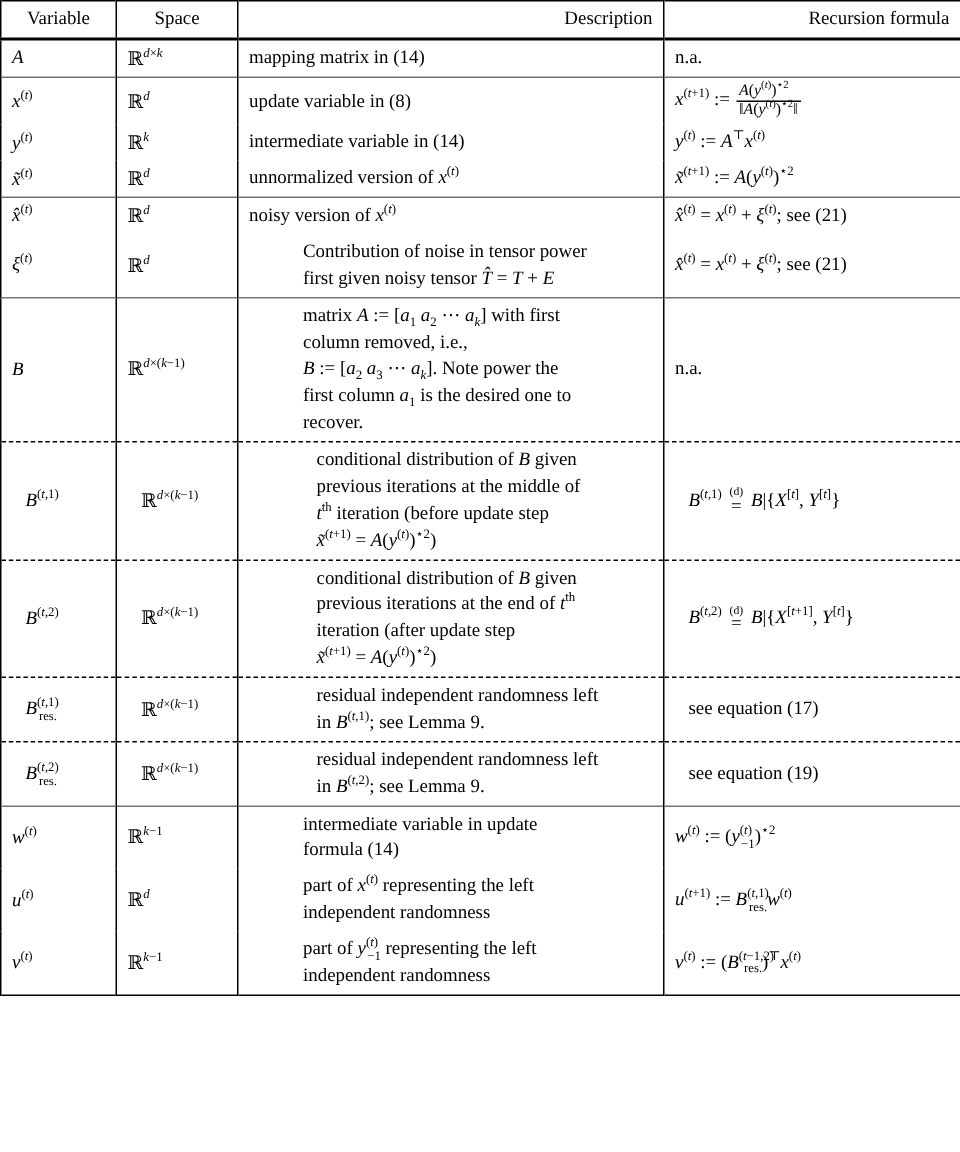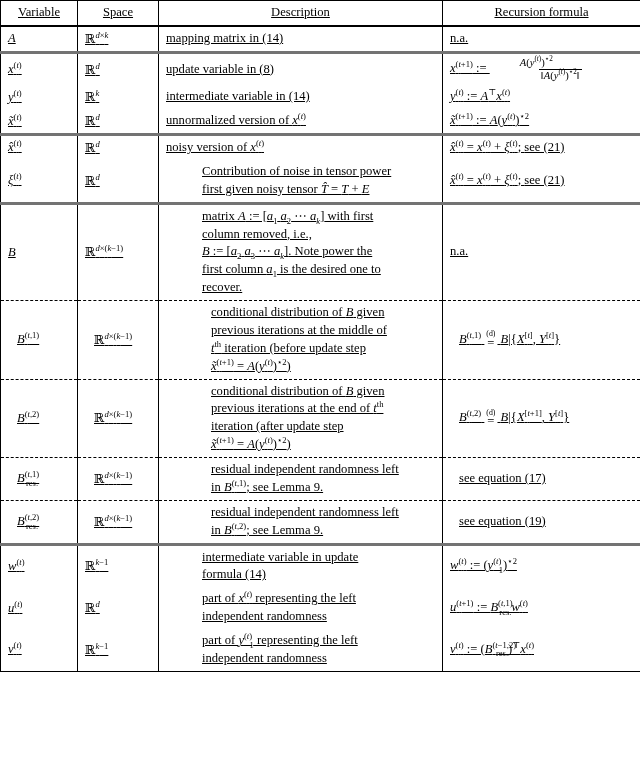--- a/index.html
+++ b/index.html
@@ -13,21 +13,20 @@
     font-family: "Liberation Serif", "DejaVu Serif", serif;
     color: #000000;
     overflow: hidden;
   }
 
   .table-wrap {
     width: 627px;
     height: 768px;
     box-sizing: border-box;
     padding: 0;
-    text-decoration: underline;
   }
 
   table.notation {
     border-collapse: collapse;
     width: 640px;
     table-layout: fixed;
     font-size: 12.6px;
   }
 
   table.notation col.c-var   { width: 77px; }
@@ -52,28 +51,28 @@
   .col-space { text-align: center; }
   .col-desc  { text-align: left; line-height: 1.42; }
   .col-rec   { text-align: left; line-height: 1.42; }
 
   
   thead th {
     padding-top: 6px;
     padding-bottom: 6px;
   }
   thead th.col-var, thead th.col-space { text-align: center; }
-  thead th.col-desc, thead th.col-rec { text-align: center; }
+  thead th.col-desc, thead th.col-rec { text-align: right; }
 
   
   tr.header-row > th { border-bottom: 1px solid #000; }
   tr.after-header > td { border-top: 2px solid #000; }
 
   
-  tr.grp-top > td { border-top: 3px solid #737373; }
+  tr.grp-top > td { border-top: 1px solid #737373; }
 
   
   tr.dash-top > td {
     border-top: 1px dashed #000;
     padding-left: 16px;
   }
 
   
   td.vmid { vertical-align: middle; }
 
@@ -93,31 +92,30 @@
   
   .bb {
     font-style: normal;
     font-family: "DejaVu Serif", "Liberation Serif", serif;
   }
 
   
   .frac {
     display: inline-block;
     vertical-align: middle;
-    text-align: center;
+    text-align: left;
     font-size: 0.84em;
     line-height: 1.16;
     margin: 0 1px;
   }
   .frac .num { display: block; padding: 0 2px; }
   .frac .den {
     display: block;
     border-top: 1px solid #000;
     padding: 0 2px;
-    margin-left: 48px;
   }
 
   
   .eqd {
     display: inline-block;
     vertical-align: middle;
     text-align: center;
     line-height: 1;
     margin: 0 2px;
   }

